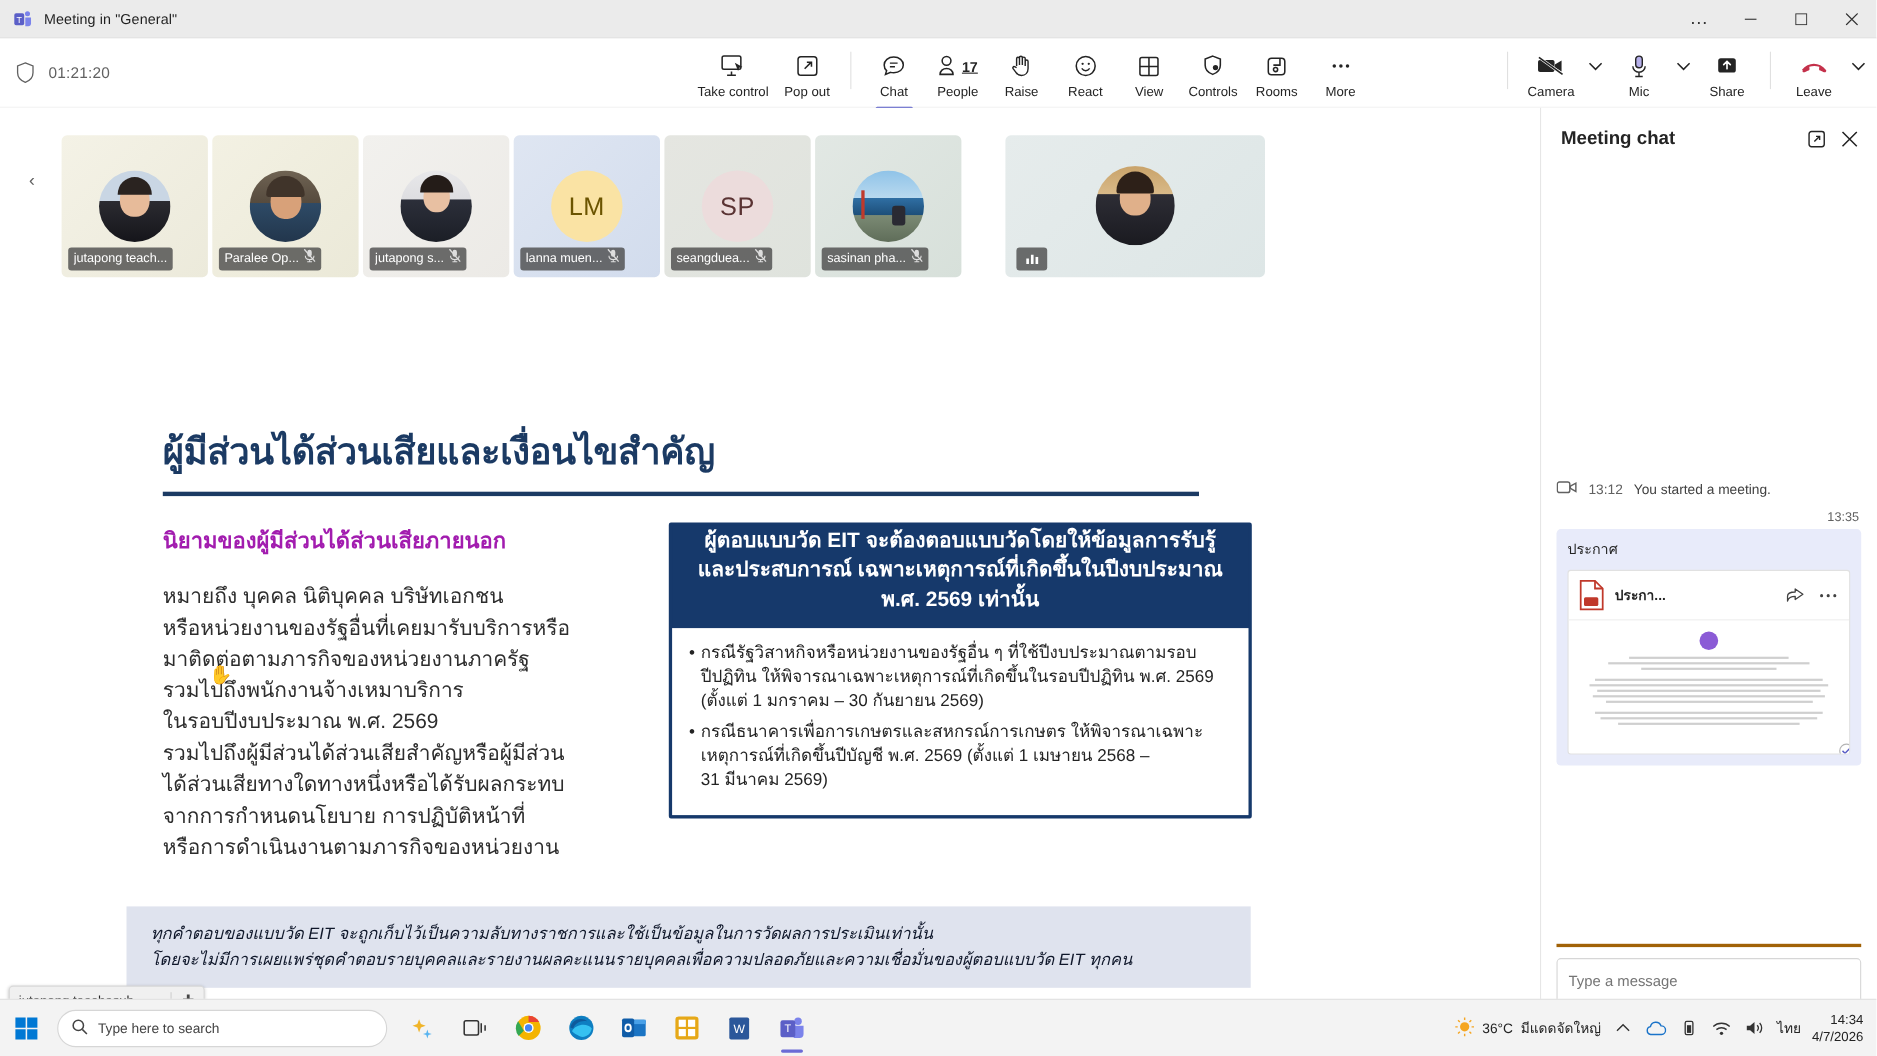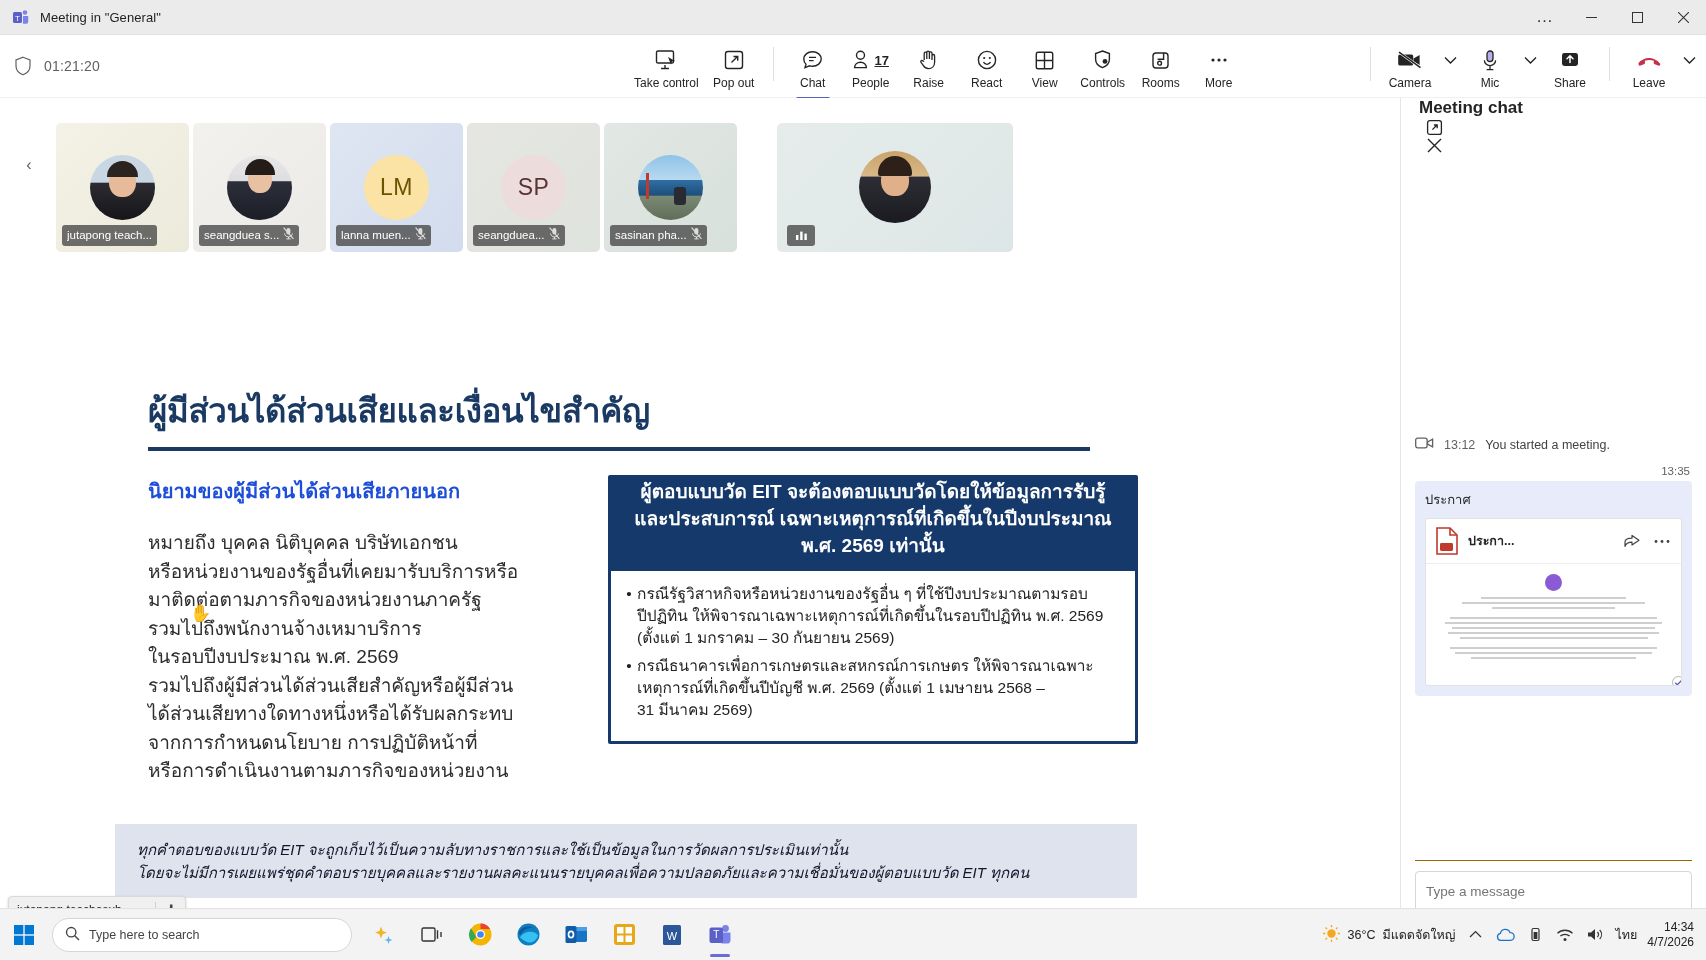--- a/index.html
+++ b/index.html
@@ -114,21 +114,21 @@
     position:absolute; left:85px; top:238px; width:1070px; height:588px;
     background:#ffffff; overflow:hidden;
   }
   .slide-title {
     font-size:33px; font-weight:bold; color:#1b3a63; margin:48px 0 0 63px;
     letter-spacing:-.3px; white-space:nowrap;
   }
   .rule { height:4px; background:#1b3a63; margin:10px 0 0 63px; width:942px; }
   .cols { display:flex; margin-top:24px; }
   .leftcol { width:440px; margin-left:63px; }
-  .sub-h { font-size:20px; font-weight:bold; color:#1d4ed8; }
+  .sub-h { font-size:20px; font-weight:bold; color:#a21caf; }
   .body-txt { font-size:19px; color:#2d2d2d; line-height:28.5px; margin-top:22px; white-space:pre-line; }
   .rightcol { margin-left:20px; width:530px; }
   .navybox { background:#16396b; border:3px solid #16396b; border-radius:2px; }
   .navy-h { color:#fff; font-size:21px; font-weight:bold; text-align:center; padding:14px 10px 4px; }
   .navy-sub { color:#fff; font-size:19px; font-weight:bold; text-align:center; padding:0 14px 12px; line-height:27px; white-space:pre-line; }
   .navy-inner { background:#fff; padding:12px 14px 14px 10px; }
   .bul { display:flex; font-size:15.5px; color:#242424; line-height:22px; margin-bottom:6px; }
   .bul .dot { width:16px; flex:0 0 16px; text-align:center; }
   .bul .tx { flex:1; white-space:pre-line; }
   .footerband {
@@ -136,39 +136,39 @@
     padding:14px 22px;
   }
   .footer-txt { font-style:italic; font-size:15px; color:#0f172a; line-height:23px; white-space:pre-line; }
   .cursor-hand { position:absolute; left:190px; top:505px; font-size:17px; color:#444; }
 
   
   .chat {
     position:absolute; right:0; top:98px; width:306px; bottom:0;
     background:#fff; border-left:1px solid #e6e6e6; display:flex; flex-direction:column;
   }
-  .chat-head { height:56px; display:flex; padding:0 10px 0 18px;flex-direction:column; }
+  .chat-head { height:56px; display:flex; align-items:center; padding:0 10px 0 18px; }
   .chat-title { font-size:17px; font-weight:bold; flex:1; }
   .chat-ic { width:30px; height:30px; display:flex; align-items:center; justify-content:center; border-radius:4px; cursor:default;}
   .chat-body { flex:1; padding:0 14px; overflow:hidden; position:relative; }
   .sysmsg { display:flex; align-items:center; gap:10px; margin-top:282px; color:#424242; font-size:12.5px; }
   .sysmsg .tm { color:#616161; }
   .msg-time { text-align:right; font-size:11.5px; color:#616161; margin:12px 2px 4px 0; }
   .bubble { background:#e8ebfa; border-radius:4px; padding:8px 10px 10px; }
   .bub-txt { font-size:13px; color:#242424; margin-bottom:8px; }
   .card { background:#fff; border:1px solid #e1e1e1; border-radius:3px; }
   .card-top { display:flex; align-items:center; gap:8px; padding:7px 8px; }
   .doc-ic { width:26px; height:30px; position:relative; }
   .card-name { font-size:12.5px; font-weight:bold; flex:1; overflow:hidden; white-space:nowrap; text-overflow:ellipsis; }
   .card-act { width:22px; height:22px; display:flex; align-items:center; justify-content:center; color:#444; cursor:default;}
   .card-prev { height:122px; border-top:1px solid #eee; padding:8px 10px; position:relative; overflow:hidden; }
   .prev-logo { width:17px; height:17px; border-radius:50%; background:#8b5bd6; margin:2px auto 6px; }
   .prev-line { height:2px; background:#cfcfcf; margin:0 auto 3px; }
   .read-dot { position:absolute; right:-4px; bottom:-4px; width:13px; height:13px; border-radius:50%; background:#fff; border:1px solid #b4b4b4; display:flex; align-items:center; justify-content:center; }
-  .composer { border-top:1px solid #a16207; margin:16px 14px 12px; }
+  .composer { border-top:3px solid #a16207; margin:16px 14px 12px; }
   .cmp-box { border:1px solid #d6d6d6; border-radius:4px; margin-top:10px; }
   .cmp-input { width:100%; border:0; outline:0; padding:12px 10px; font-size:13.5px; color:#616161; font-family:"Liberation Sans", sans-serif; background:transparent; }
   .cmp-tools { display:flex; align-items:center; padding:4px 8px 8px; gap:14px; }
   .cmp-ic { width:24px; height:24px; display:flex; align-items:center; justify-content:center; color:#424242; border-radius:3px; cursor:default;}
   .cmp-send { margin-left:auto; color:#5b5fc7; }
 
   
   .taskbar { position:absolute; left:0; bottom:0; width:1706px; height:52px; background:#f3f3f3; display:flex; align-items:center; border-top:1px solid #e2e2e2;}
   .start { width:48px; height:52px; display:flex; align-items:center; justify-content:center; cursor:default;}
   .search {
@@ -421,27 +421,42 @@
 
         <div class="tile t1">
           <div class="pic">
               <div class="face f-a"></div>
             </div>
           <div class="namechip">
             <span class="nm">jutapong teach...</span>
           </div>
         </div>
 
+        <div class="tile t2">
+          <div class="pic">
+              <div class="face f-b"></div>
+            </div>
+          <div class="namechip">
+            <span class="nm">Paralee Op...</span>
+            <span>
+              <svg width="11" height="13" viewBox="0 0 11 13">
+                  <rect x="3.4" y="1" width="4" height="6.4" rx="2" fill="#ddd"></rect>
+                  <path d="M1.6 6.4c0 2 1.7 3.5 3.9 3.5s3.9-1.5 3.9-3.5 M5.5 9.9v2 M3.3 11.9h4.4" fill="none" stroke="#ddd" stroke-width="1"></path>
+                  <path d="M0.6 0.6 10.4 11.8" stroke="#ddd" stroke-width="1.2"></path>
+                </svg>
+            </span>
+          </div>
+        </div>
 
         <div class="tile t3">
           <div class="pic">
               <div class="face f-c"></div>
             </div>
           <div class="namechip">
-            <span class="nm">seangduea s...</span>
+            <span class="nm">jutapong s...</span>
             <span>
               <svg width="11" height="13" viewBox="0 0 11 13">
                   <rect x="3.4" y="1" width="4" height="6.4" rx="2" fill="#ddd"></rect>
                   <path d="M1.6 6.4c0 2 1.7 3.5 3.9 3.5s3.9-1.5 3.9-3.5 M5.5 9.9v2 M3.3 11.9h4.4" fill="none" stroke="#ddd" stroke-width="1"></path>
                   <path d="M0.6 0.6 10.4 11.8" stroke="#ddd" stroke-width="1.2"></path>
                 </svg>
             </span>
           </div>
         </div>
 

